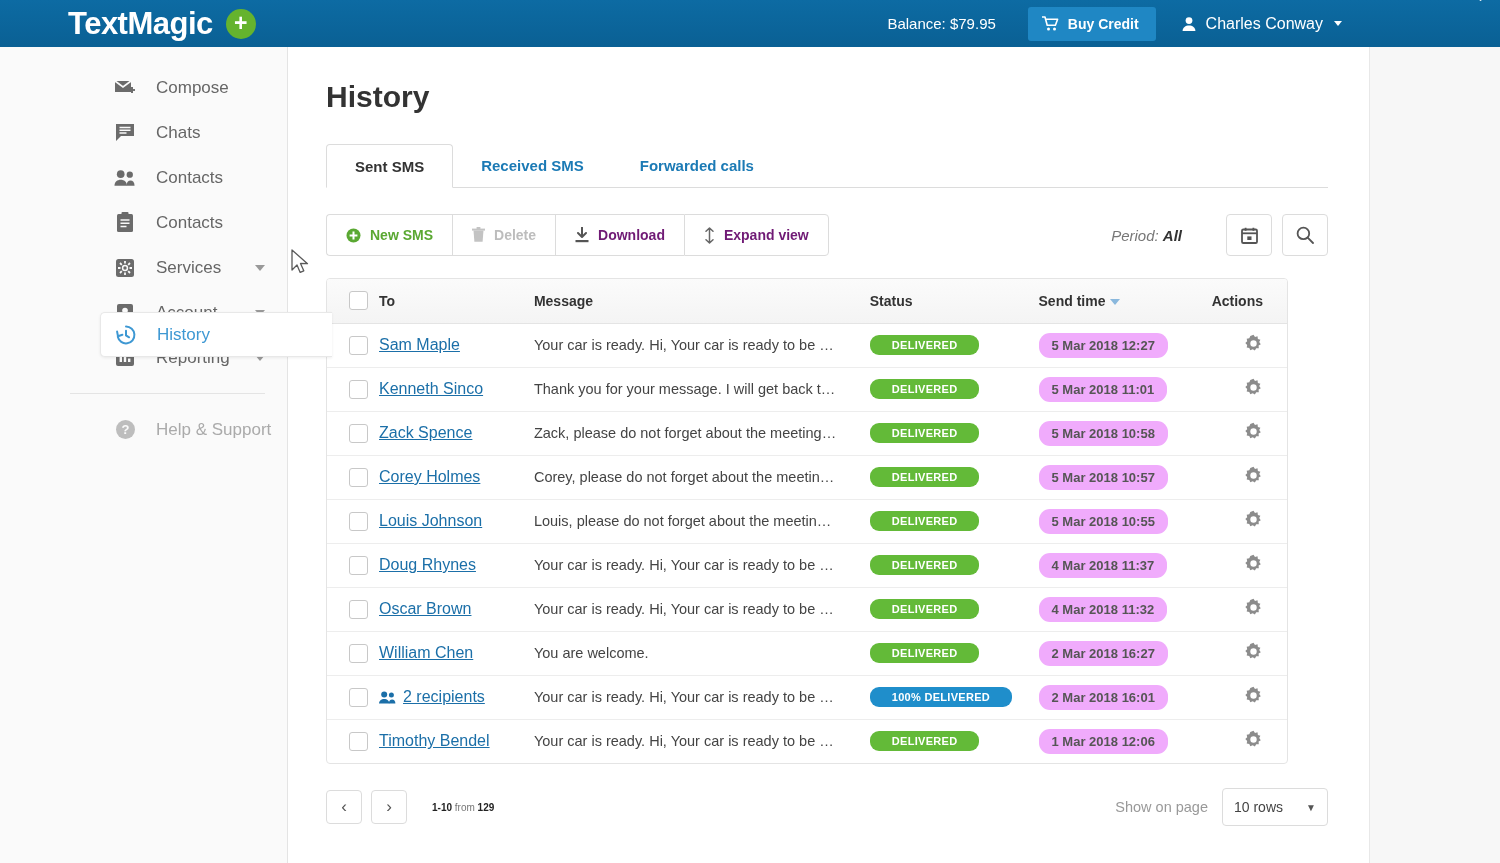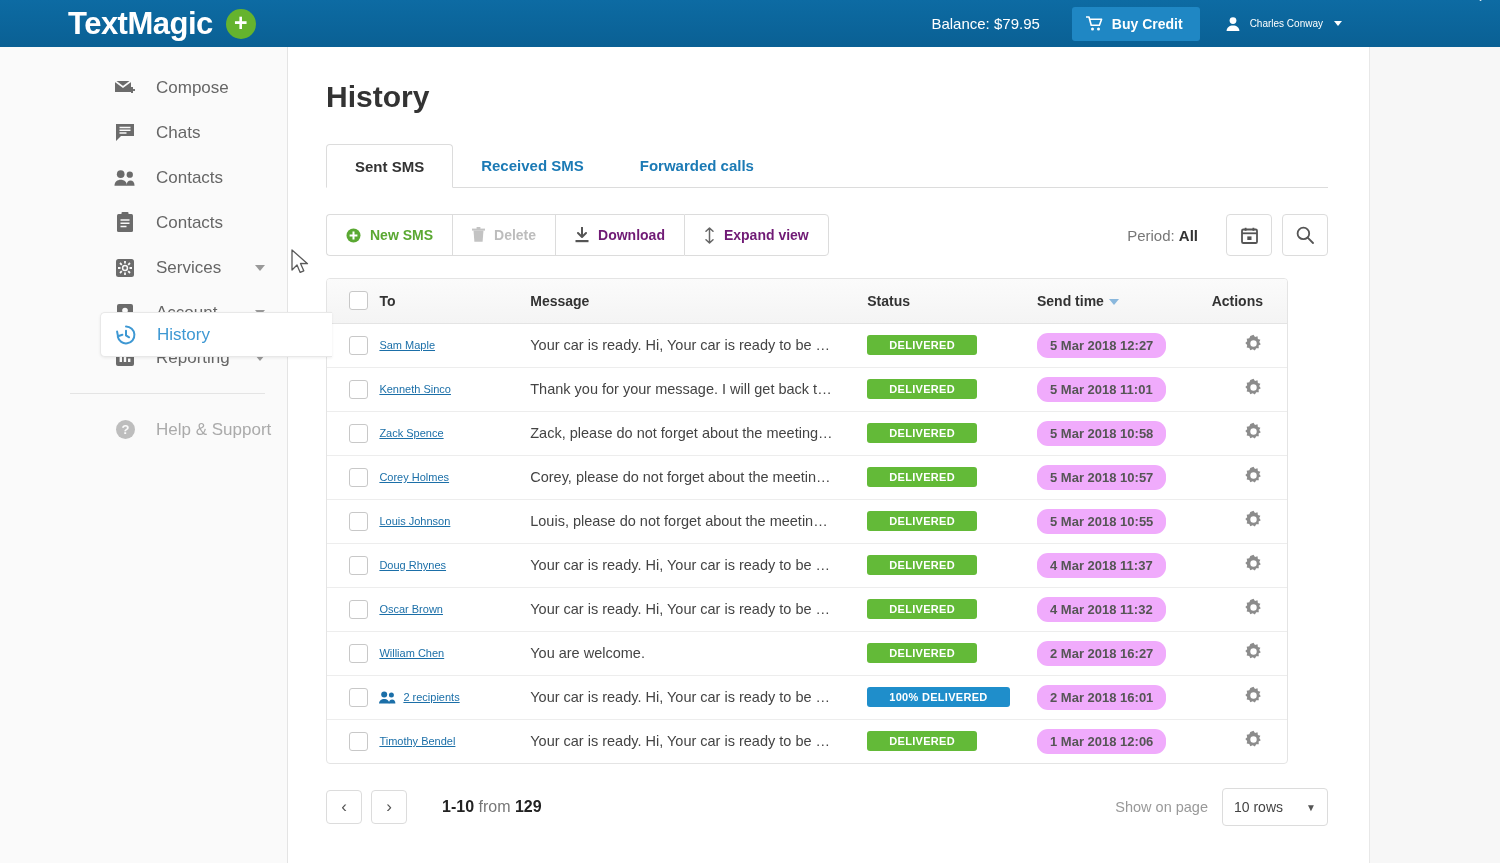--- a/index.html
+++ b/index.html
@@ -43,21 +43,21 @@
   }
   .buy-credit {
     background: #1f87c4; border: none; border-radius: 3px;
     color: #ffffff; font-size: 14px; font-weight: bold;
     padding: 9px 17px 9px 14px;
     display: flex; align-items: center; gap: 9px;
     cursor: pointer; white-space: nowrap; justify-content: space-between;
   }
   .user-menu {
     display: flex; align-items: center; gap: 9px;
-    margin-left: 25px; color: #ffffff; font-size: 10px;
+    margin-left: 25px; color: #ffffff; font-size: 16px;
     cursor: pointer; white-space: nowrap;
   }
   .caret-down {
     width: 0; height: 0;
     border-left: 4.5px solid transparent;
     border-right: 4.5px solid transparent;
     border-top: 5px solid #ffffff;
     margin-left: 2px;
   }
 
@@ -145,21 +145,21 @@
     display: flex; align-items: center; gap: 9px;
     padding: 0 19px; font-size: 14px; font-weight: bold;
     color: #701a75; cursor: pointer; white-space: nowrap;
   }
   .tb-btn:first-child { border-radius: 4px 0 0 4px; }
   .tb-btn:last-child { border-right: 1px solid #dcdcdc; border-radius: 0 4px 4px 0; }
   .tb-btn.newsms { color: #5aa832; }
   .tb-btn.disabled { color: #bdbdbd; cursor: default; }
   .period {
     margin-left: auto; font-size: 15px; color: #777777;
-    margin-right: 18px; white-space: nowrap;
+    margin-right: 34px; white-space: nowrap; font-style: italic;
   }
   .period b { color: #333333; }
   .icon-btn {
     width: 46px; height: 42px; background: #ffffff;
     border: 1px solid #dcdcdc; border-radius: 4px;
     display: flex; align-items: center; justify-content: center;
     cursor: pointer; margin-left: 10px;
   }
 
   
@@ -185,30 +185,30 @@
   .c-msg   { width: 345px; }
   .c-status{ width: 176px; }
   .c-time  { width: 185px; }
   .c-act   { width: 74px; text-align: right; padding-right: 24px !important; }
 
   .chk {
     width: 19px; height: 19px; border: 1px solid #c8c8c8;
     border-radius: 3px; background: #ffffff; cursor: pointer; display: block;
   }
   .recip-link {
-    color: #1b6fa8; text-decoration: underline; font-size: 11px;
+    color: #1b6fa8; text-decoration: underline; font-size: 16px;
     cursor: pointer; white-space: nowrap;
   }
   .recip-multi { display: flex; align-items: center; gap: 7px; }
   .msg-text {
     color: #444444; white-space: nowrap; overflow: hidden;
     text-overflow: ellipsis; max-width: 330px; display: block;
   }
   .badge {
-    display: inline-block; border-radius: 3px;
+    display: inline-block; border-radius: 9px;
     color: #ffffff; font-size: 11px; font-weight: bold;
     letter-spacing: 0.3px; padding: 4px 22px; white-space: nowrap;
   }
   .badge.green { background: #63ba38; }
   .badge.blue  { background: #1f8ecb; }
   .time-pill {
     display: inline-block; background: #f0abfc; border-radius: 11px;
     padding: 5px 13px; font-size: 13px; font-weight: bold; color: #555555;
     white-space: nowrap;
   }
@@ -224,21 +224,21 @@
   .footer {
     margin: 24px 0 0 38px; width: 1002px;
     display: flex; align-items: center;
   }
   .pg-btn {
     width: 36px; height: 34px; background: #ffffff;
     border: 1px solid #dcdcdc; border-radius: 4px;
     display: flex; align-items: center; justify-content: center;
     cursor: pointer; color: #555555; font-size: 17px; margin-right: 9px;
   }
-  .pg-info { font-size: 16px; color: #777777; margin-left: 26px; }
+  .pg-info { font-size: 10px; color: #777777; margin-left: 16px; }
   .pg-info b { color: #222222; }
   .show-label { margin-left: auto; font-size: 14.5px; color: #999999; margin-right: 14px; }
   .rows-select {
     width: 106px; height: 38px; background: #ffffff;
     border: 1px solid #dcdcdc; border-radius: 4px;
     display: flex; align-items: center; padding: 0 11px;
     font-size: 14px; color: #444444; cursor: pointer;
   }
   .rows-select .sel-caret { margin-left: auto; font-size: 10px; color: #555; }
 </style>

